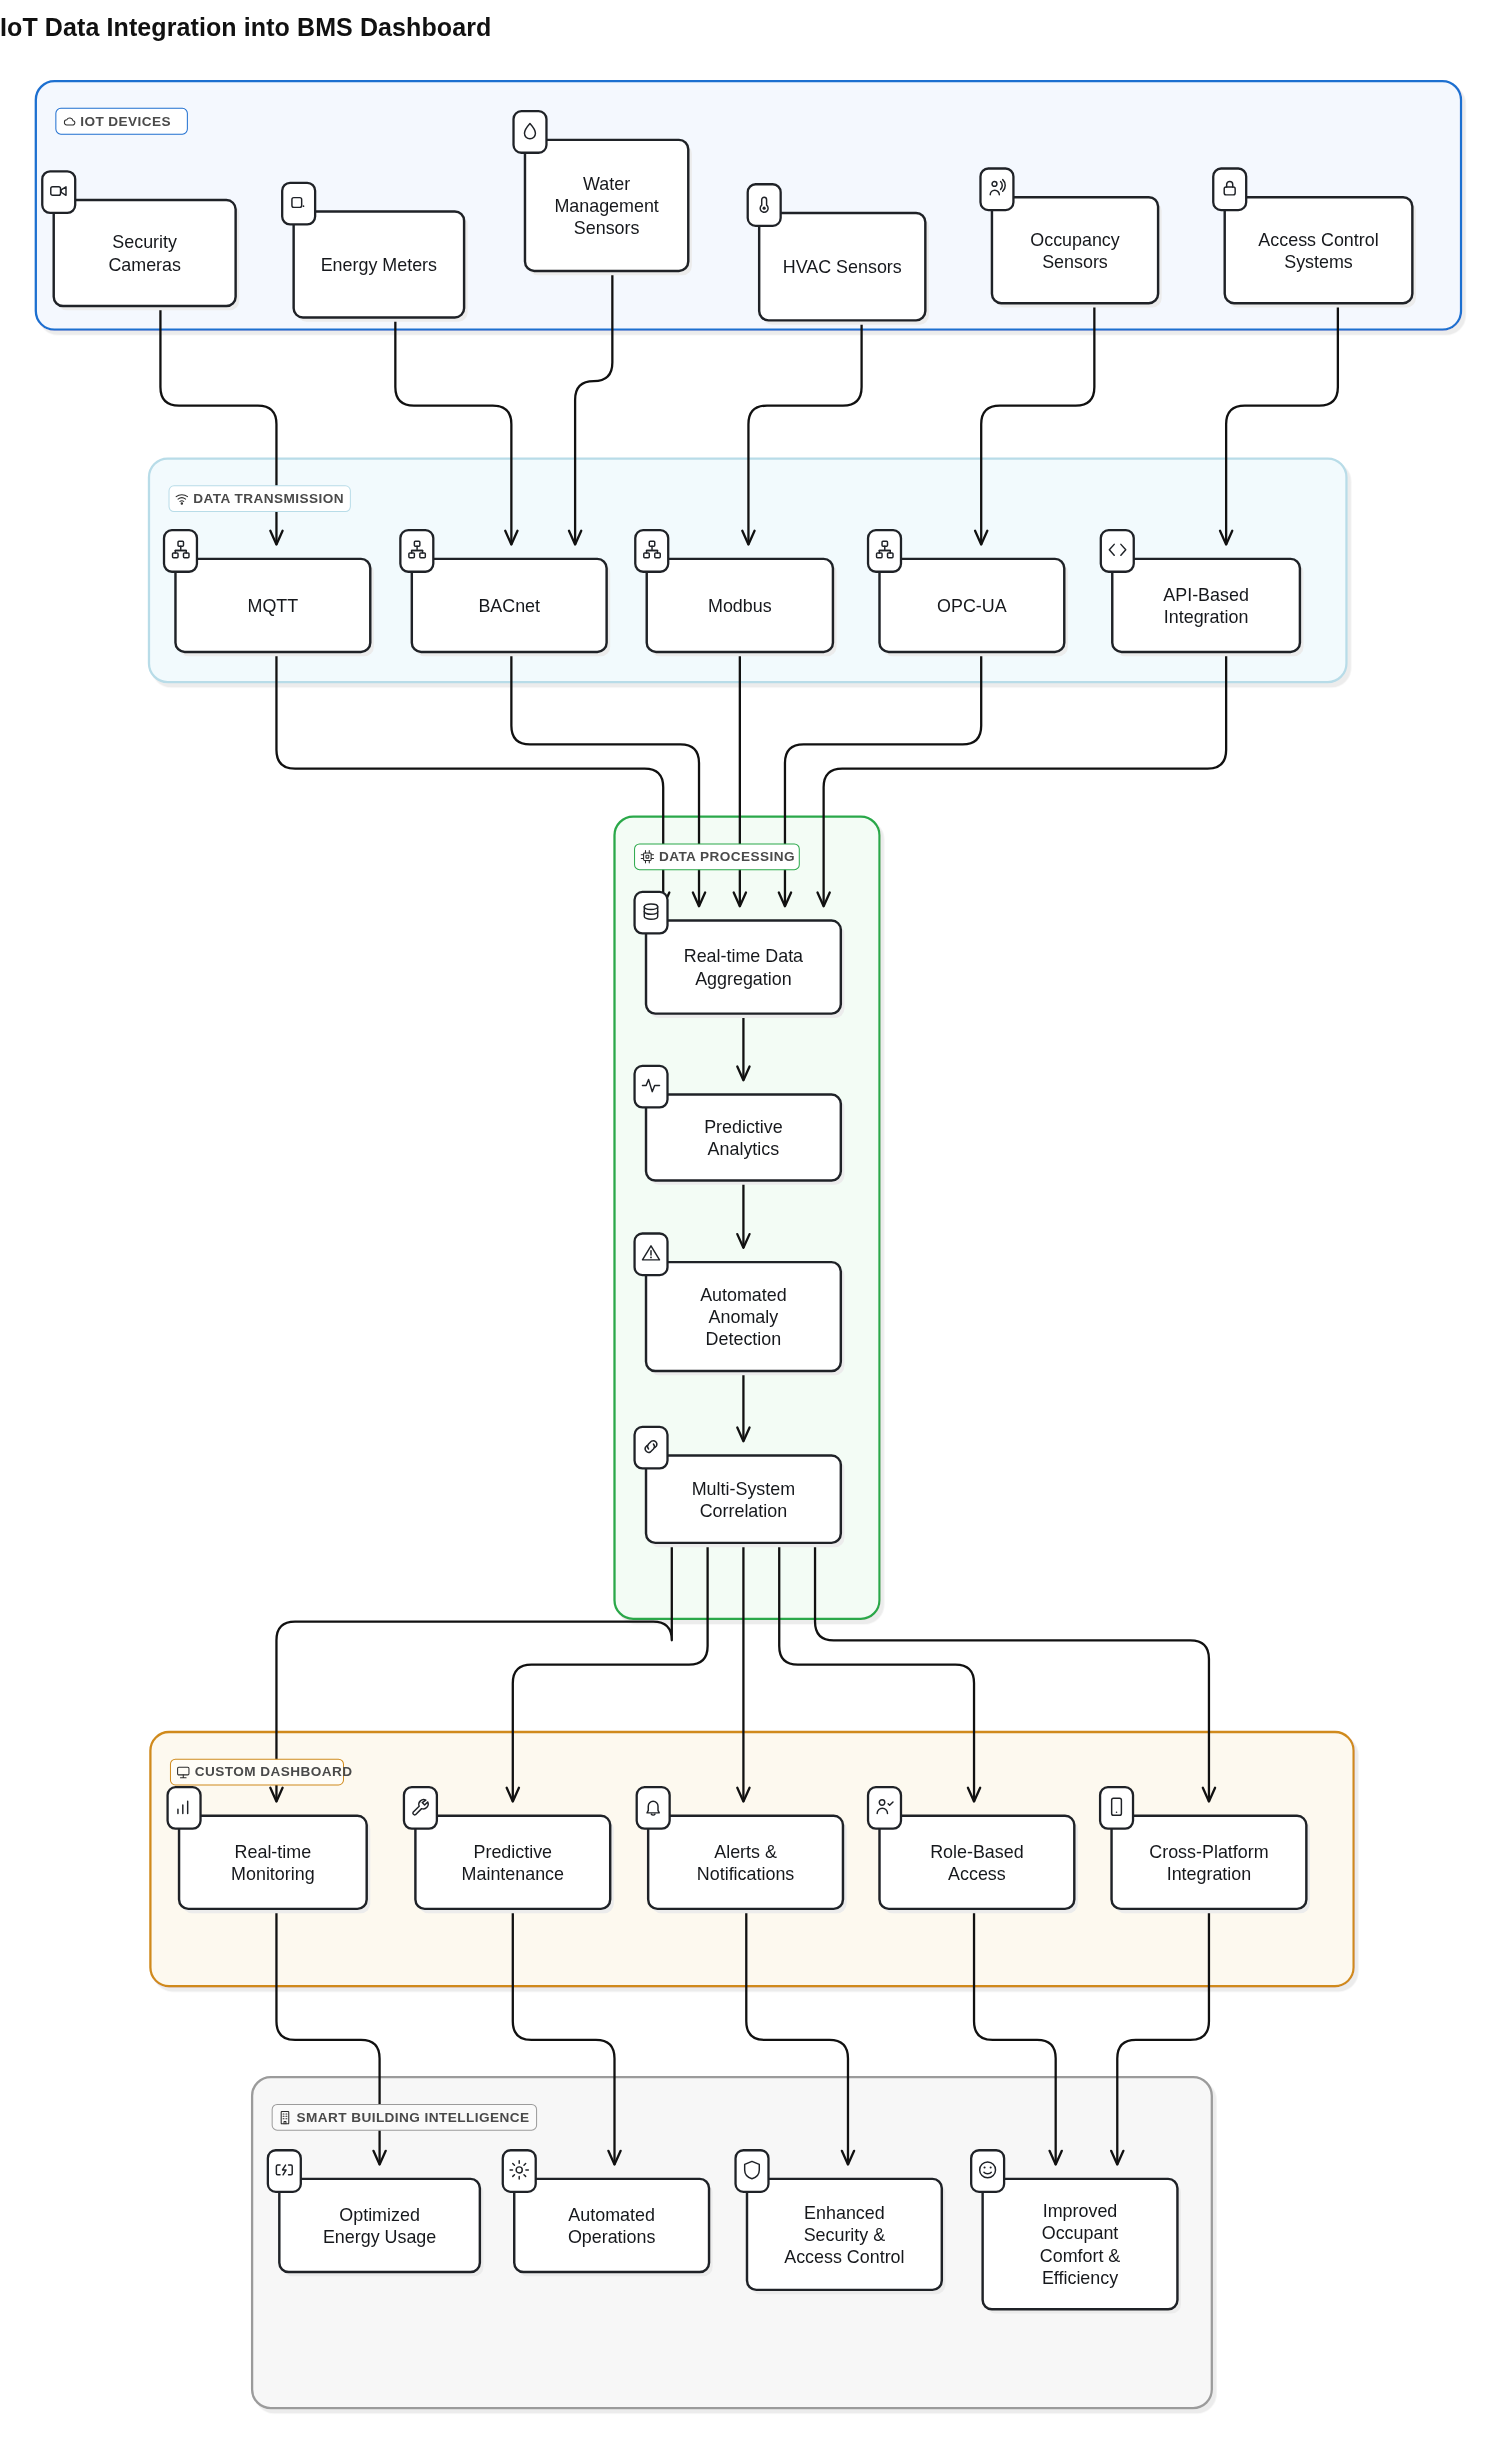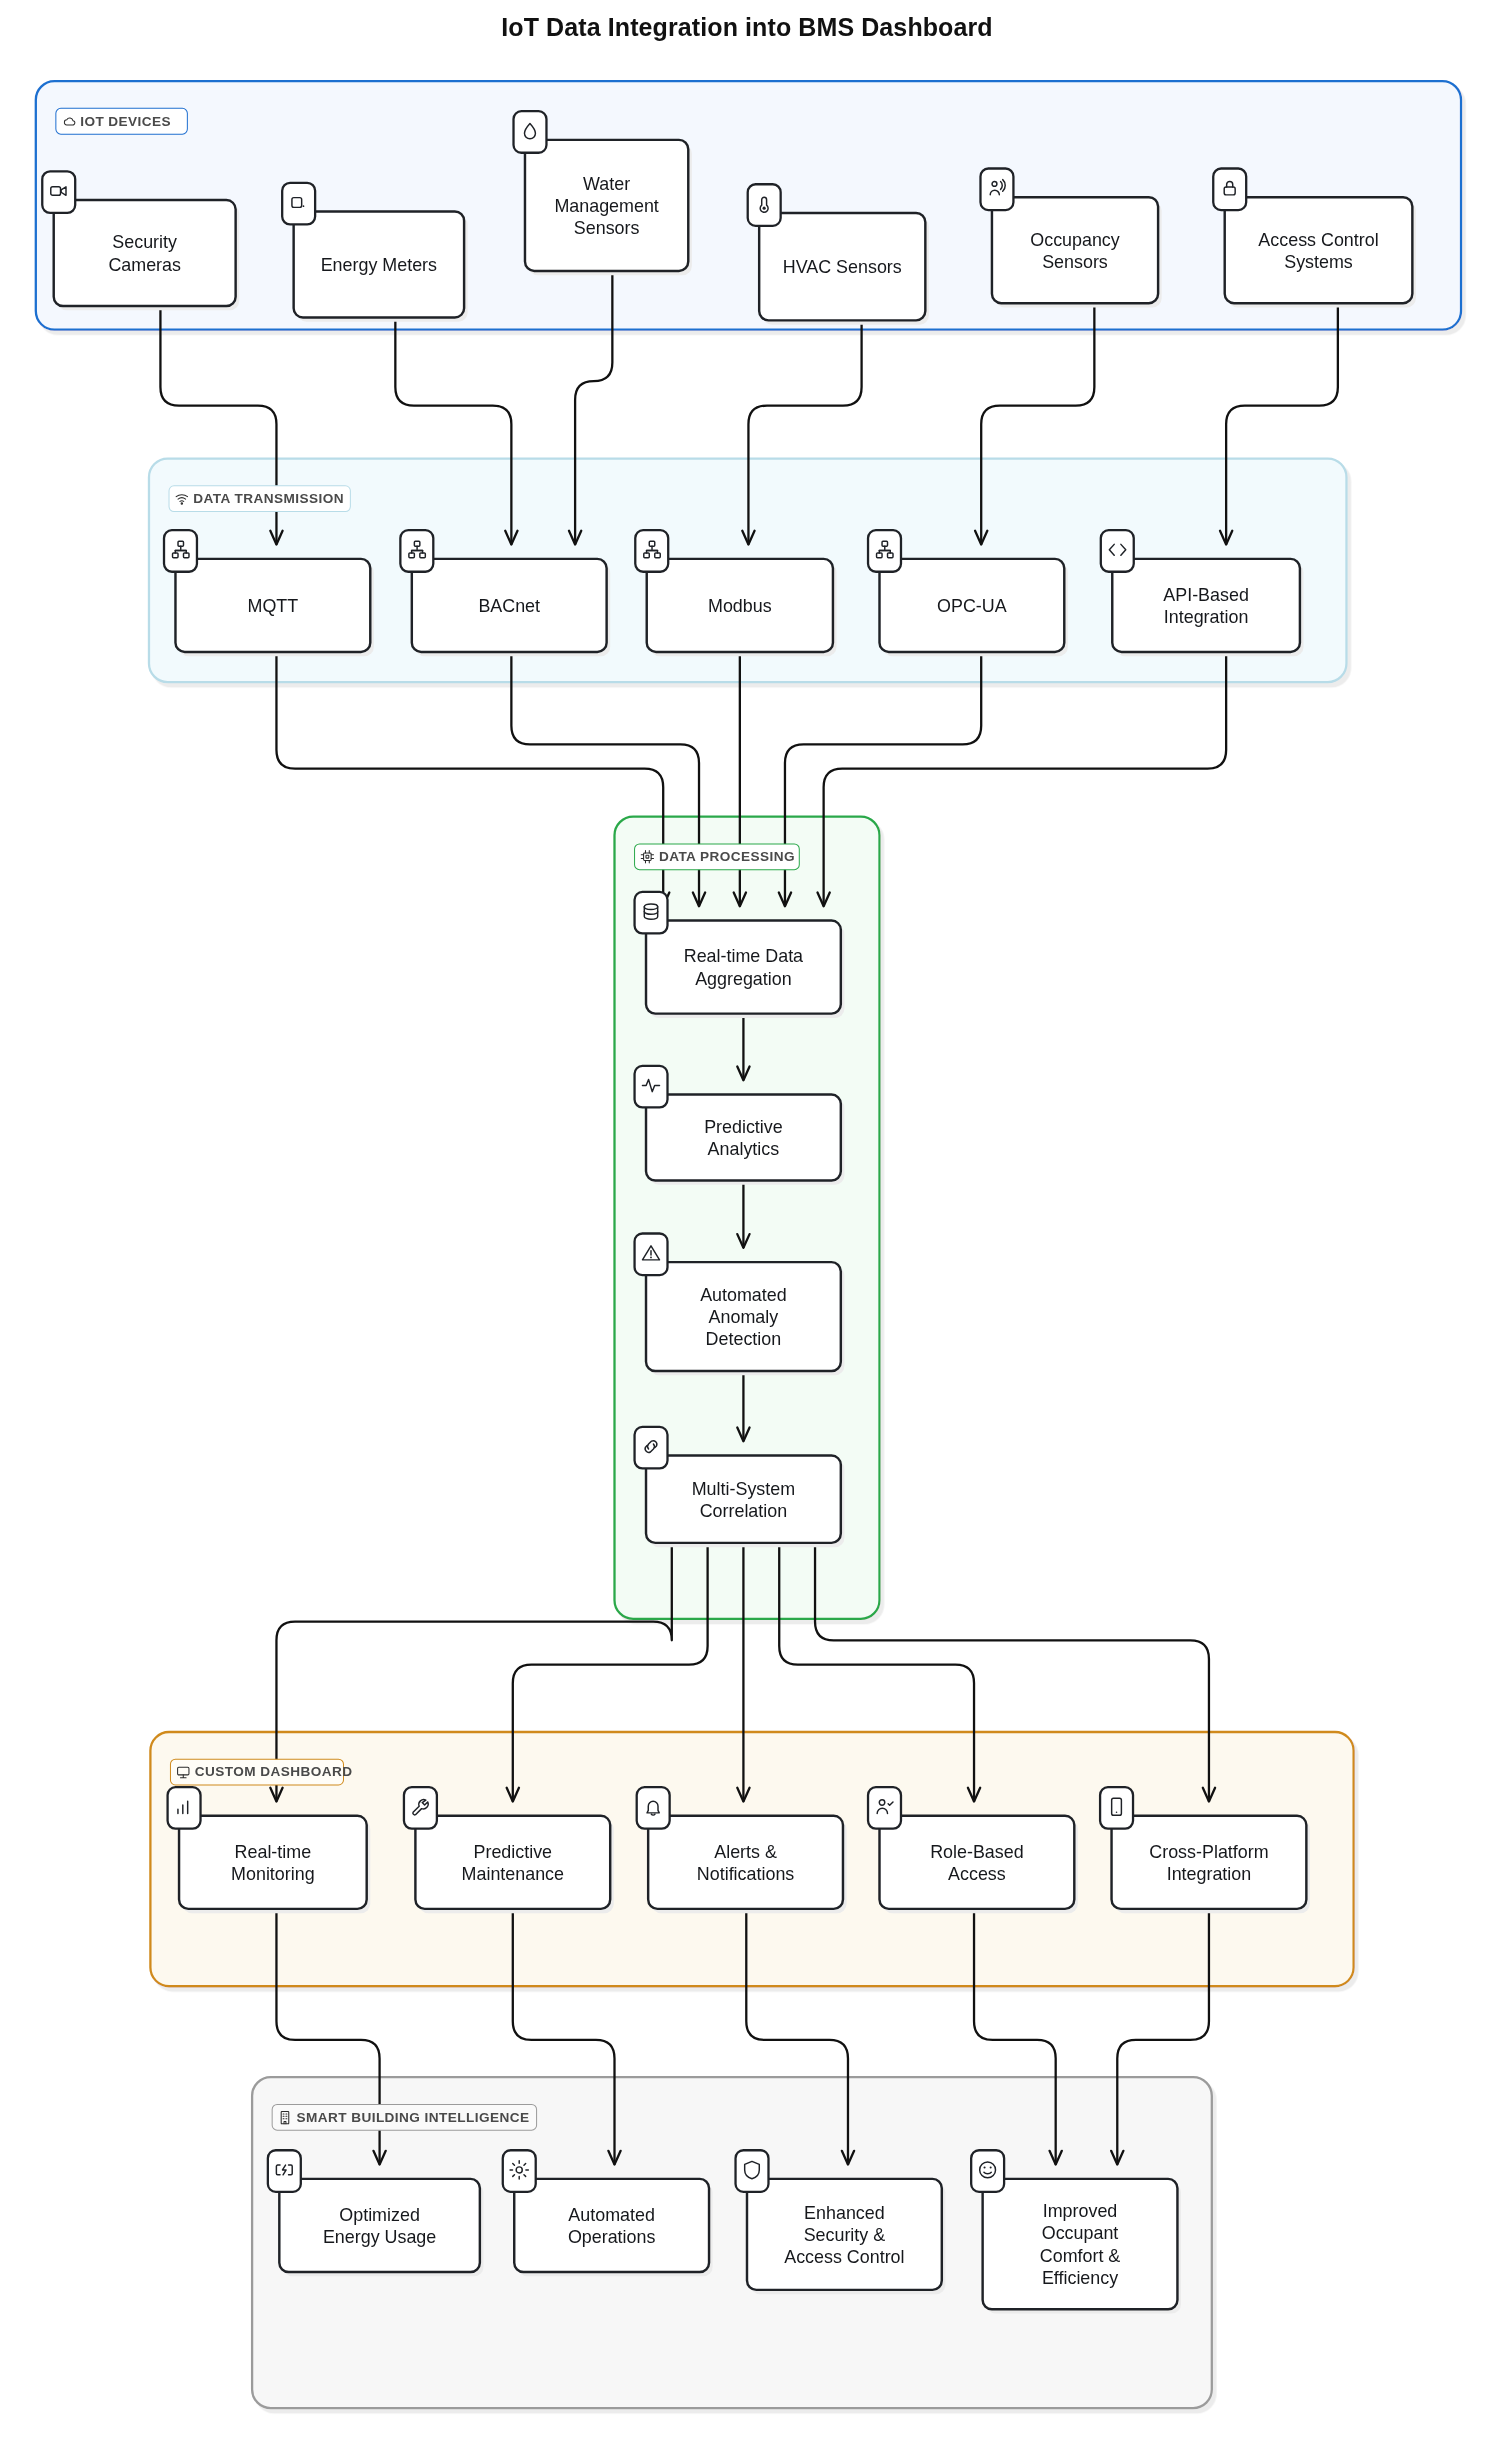--- a/index.html
+++ b/index.html
@@ -1,19 +1,19 @@
 <!DOCTYPE html>
 <html style="font-size:11.5px"><head>
 <meta charset="utf-8">
 <style>
   html,body{margin:0;padding:0;background:#ffffff;}
   body{font-family:"Liberation Sans",sans-serif;color:#1a1a1a;}
   #stage{position:relative;width:1494px;height:2462px;background:#ffffff;overflow:hidden;}
   #diagram-title{
-    position:absolute;left:0;top:13px;width:1494px;text-align:center;
+    position:absolute;left:0;top:13px;width:1494px;text-align:left;
     font-size:25px;font-weight:700;color:#111111;letter-spacing:0.1px;
   }
   svg#flow{position:absolute;left:0;top:0;width:1494px;height:2462px;}
   .grp-label-text{
     font-family:"Liberation Sans",sans-serif;font-size:19px;font-weight:700;
     fill:#4a4a4a;letter-spacing:.6px;dominant-baseline:middle;
   }
   .node-shadow{fill:#ececec;}
   .node-rect{fill:#ffffff;stroke:#1f2227;stroke-width:3.4;rx:13;ry:13;}
   .node-label{

